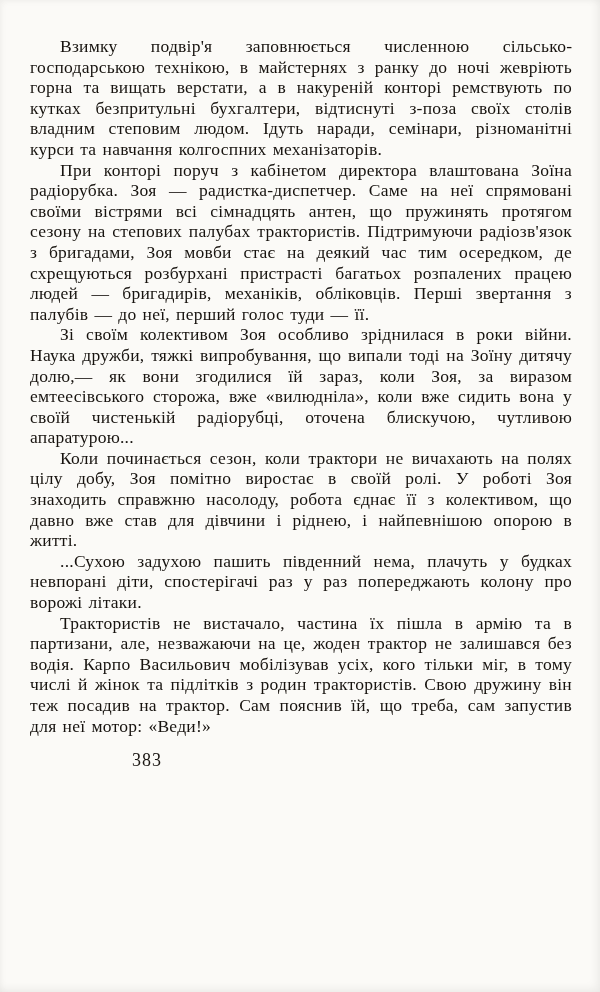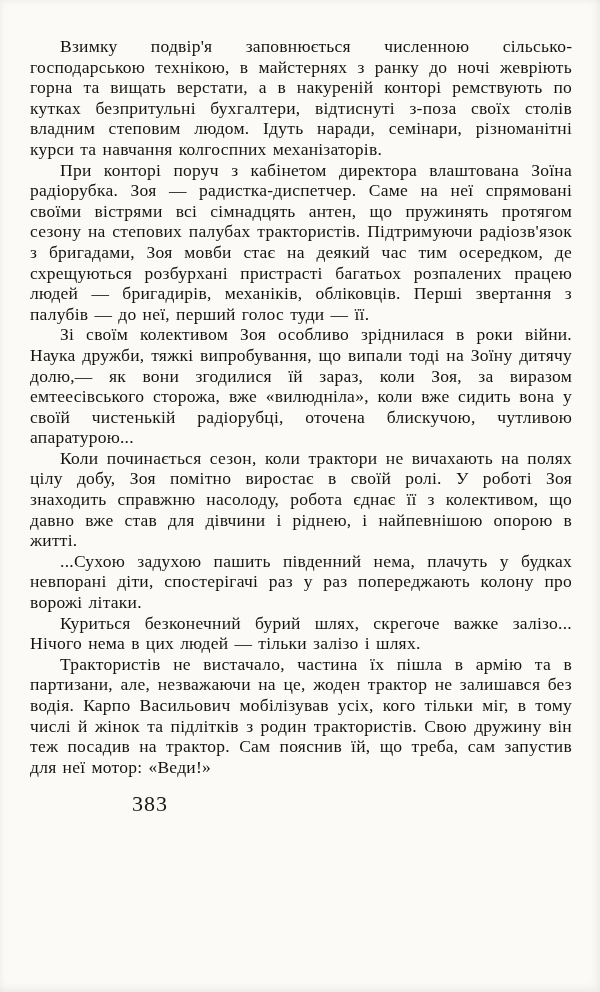--- a/index.html
+++ b/index.html
@@ -30,32 +30,31 @@
   }
   .text-block p {
     margin: 0;
     padding: 0;
     text-indent: 30px;
     text-rendering: optimizeLegibility;
   }
   .page-number {
     margin-top: 14px;
     padding-left: 102px;
-    font-size: 22px;
+    font-size: 18px;
     letter-spacing: 1px;
     color: #1a1612;
   }
 </style>
 </head>
 <body>
 
 <div class="page">
   <div class="text-block">
     <p>Взимку подвір'я заповнюється численною сільсько­господарською технікою, в майстернях з ранку до ночі жевріють горна та вищать верстати, а в накуреній конторі ремствують по кутках безпритульні бухгалтери, відтиснуті з-поза своїх столів владним степовим людом. Ідуть наради, семінари, різноманітні курси та навчання колгоспних механізаторів.</p>
     <p>При конторі поруч з кабінетом директора влаштована Зоїна радіорубка. Зоя — радистка-диспетчер. Саме на неї спрямовані своїми вістрями всі сімнадцять антен, що пружинять протягом сезону на степових палубах трактористів. Підтримуючи радіозв'язок з бригадами, Зоя мовби стає на деякий час тим осередком, де схрещуються розбурхані пристрасті багатьох розпалених працею людей — бригадирів, механіків, обліковців. Перші звертання з палубів — до неї, перший голос туди — її.</p>
     <p>Зі своїм колективом Зоя особливо зріднилася в роки війни. Наука дружби, тяжкі випробування, що випали тоді на Зоїну дитячу долю,— як вони згодилися їй зараз, коли Зоя, за виразом емтеесівського сторожа, вже «вилюдніла», коли вже сидить вона у своїй чистенькій радіорубці, оточена блискучою, чутливою апаратурою...</p>
     <p>Коли починається сезон, коли трактори не вичахають на полях цілу добу, Зоя помітно виростає в своїй ролі. У роботі Зоя знаходить справжню насолоду, робота єднає її з колективом, що давно вже став для дівчини і ріднею, і найпевнішою опорою в житті.</p>
     <p>...Сухою задухою пашить південний нема, плачуть у будках невпорані діти, спостерігачі раз у раз попереджають колону про ворожі літаки.</p>
-    <p>Куриться безконечний бурий шлях, скрегоче важке залізо... Нічого нема в цих людей — тільки залізо і шлях.</p>
     <p>Трактористів не вистачало, частина їх пішла в армію та в партизани, але, незважаючи на це, жоден трактор не залишався без водія. Карпо Васильович мобілізував усіх, кого тільки міг, в тому числі й жінок та підлітків з родин трактористів. Свою дружину він теж посадив на трактор. Сам пояснив їй, що треба, сам запустив для неї мотор: «Веди!»</p>
   </div>
   <div class="page-number">383</div>
 </div>
 
 </body></html>

